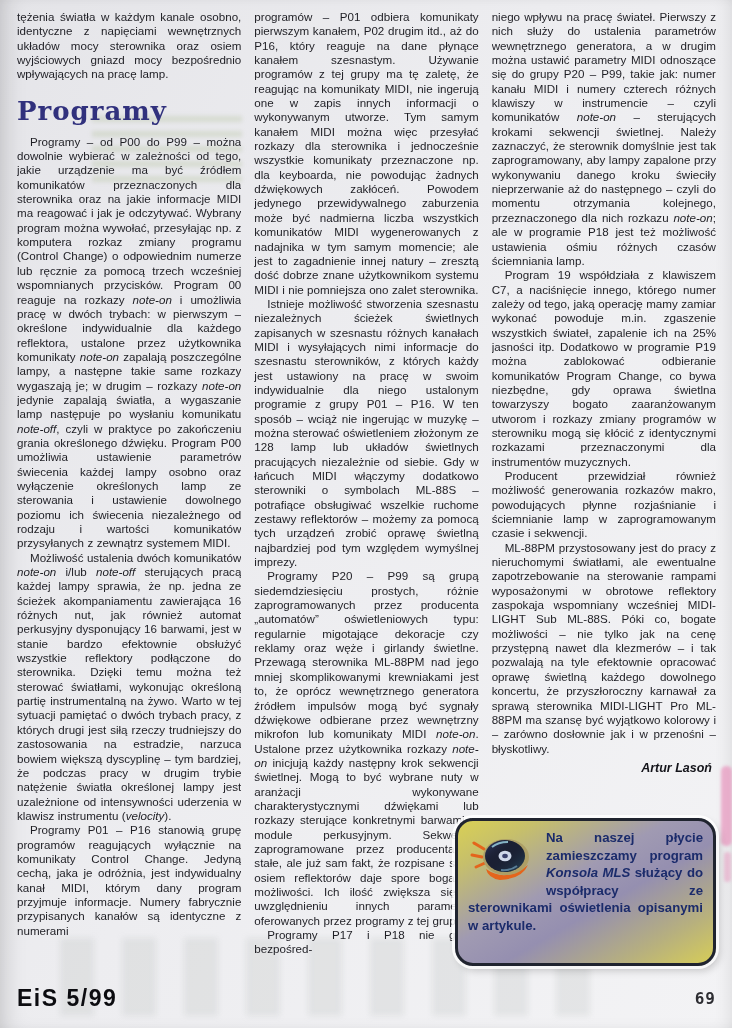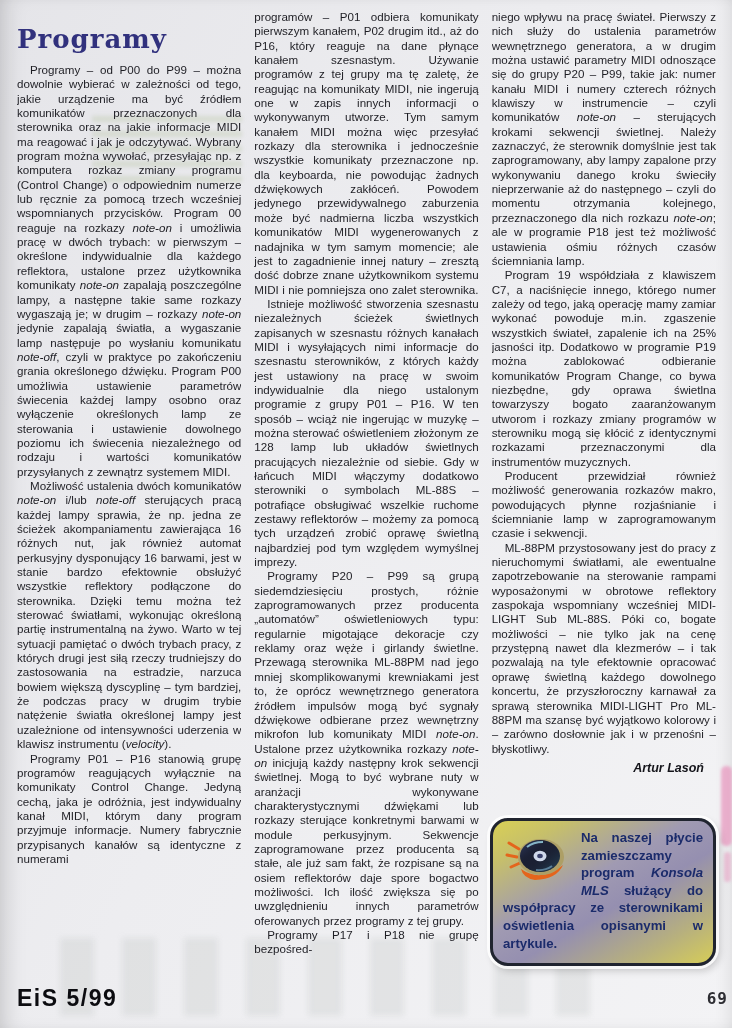--- a/index.html
+++ b/index.html
@@ -10,33 +10,33 @@
   .columns{position:absolute;left:17px;right:16px;top:10px;bottom:58px;display:flex;gap:13px;}
   .col{flex:1 1 0;min-width:0;}
   .blocks{height:100%;overflow:hidden;}
   .col--third .blocks{max-height:800px;}
   .para{margin:0;font-size:11.6px;line-height:14.35px;text-align:justify;
     color:var(--body-text,#1e1e24);word-spacing:.2px;hyphens:auto;}
   .para.indent{text-indent:13px;}
   .para em{}
   .section-heading{margin:14px 0 9px;font-family:"DejaVu Serif",serif;font-size:26px;
     font-weight:bold;letter-spacing:1px;color:var(--heading,#31317d);}
-  .byline{margin:5px 12px 0;text-align:right;font-size:12.5px;font-weight:bold;
+  .byline{margin:5px 4px 0;text-align:right;font-size:12.5px;font-weight:bold;
     font-style:italic;color:#14141a;}
-  .infobox{position:absolute;right:16px;top:818px;width:226px;height:148px;box-sizing:border-box;
+  .infobox{position:absolute;right:16px;top:818px;width:261px;height:148px;box-sizing:border-box;
     border:3px solid var(--infobox-border,#20242f);border-radius:18px;padding:8px 10px;
     background:linear-gradient(150deg,#d9d055 0%,#c6bf6b 16%,#a09ab2 42%,#958fb0 58%,#b7b07e 82%,#d6cd58 100%);
     box-shadow:0 0 0 3px rgba(255,255,255,.85),3px 4px 8px rgba(0,0,0,.22);overflow:hidden;}
   .infobox-text{margin:0;font-size:13.2px;line-height:17.6px;font-weight:bold;
     color:var(--infobox-text,#1b2b6b);text-align:justify;}
   .infobox-text strong{font-style:italic;}
   .cd-icon{float:left;margin:0 6px 2px 0;}
   .footer-logo{position:absolute;left:17px;bottom:16px;font-size:23px;font-weight:900;
     letter-spacing:1.5px;color:#0c0c10;transform:scaleY(1.08);transform-origin:left bottom;}
-  .page-number{position:absolute;right:4px;bottom:20px;font-size:16px;font-weight:bold;
+  .page-number{position:absolute;right:16px;bottom:20px;font-size:16px;font-weight:bold;
     color:#2e2e33;letter-spacing:1px;font-family:"DejaVu Sans Mono",monospace;}
   .ghost{position:absolute;pointer-events:none;}
   .ghost-green{left:92px;top:116px;width:150px;height:70px;
     background:repeating-linear-gradient(180deg,rgba(120,150,70,.16) 0 6px,rgba(0,0,0,0) 6px 15px);filter:blur(2px);}
   .ghost-bottom{left:60px;top:938px;width:540px;height:78px;
     background:repeating-linear-gradient(90deg,rgba(130,140,135,.12) 0 34px,rgba(0,0,0,0) 34px 62px);filter:blur(3px);}
   .ghost-pink-1{right:0;top:766px;width:11px;height:80px;background:#e873ab;opacity:.5;filter:blur(1.5px);border-radius:5px;}
   .ghost-pink-2{right:1px;top:852px;width:7px;height:30px;background:#e873ab;opacity:.35;filter:blur(1.5px);border-radius:4px;}
 </style>
 </head>
@@ -45,20 +45,21 @@
 <div class="page">
 
   <div class="ghost ghost-green"></div>
   <div class="ghost ghost-bottom"></div>
   <div class="ghost ghost-pink-1"></div>
   <div class="ghost ghost-pink-2"></div>
 
   <div class="columns">
     <div class="col">
       <div class="blocks" id="col-0">
+          <p class="para">tężenia światła w każdym kanale osobno, identyczne z napięciami wewnętrznych układów mocy sterownika oraz osiem wyjściowych gniazd mocy bezpośrednio wpływających na pracę lamp.</p>
           <h2 class="section-heading">Programy</h2>
           <p class="para indent">Programy – od P00 do P99 – można dowolnie wybierać w zależności od tego, jakie urządzenie ma być źródłem komunikatów przeznaczonych dla sterownika oraz na jakie informacje MIDI ma reagować i jak je odczytywać. Wybrany program można wywołać, przesyłając np. z komputera rozkaz zmiany programu (Control Change) o odpowiednim numerze lub ręcznie za pomocą trzech wcześniej wspomnianych przycisków. Program 00 reaguje na rozkazy <em>note-on</em> i umożliwia pracę w dwóch trybach: w pierwszym – określone indywidualnie dla każdego reflektora, ustalone przez użytkownika komunikaty <em>note-on</em> zapalają poszczególne lampy, a następne takie same rozkazy wygaszają je; w drugim – rozkazy <em>note-on</em> jedynie zapalają światła, a wygaszanie lamp następuje po wysłaniu komunikatu <em>note-off</em>, czyli w praktyce po zakończeniu grania określonego dźwięku. Program P00 umożliwia ustawienie parametrów świecenia każdej lampy osobno oraz wyłączenie określonych lamp ze sterowania i ustawienie dowolnego poziomu ich świecenia niezależnego od rodzaju i wartości komunikatów przysyłanych z zewnątrz systemem MIDI.</p>
           <p class="para indent">Możliwość ustalenia dwóch komunikatów <em>note-on</em> i/lub <em>note-off</em> sterujących pracą każdej lampy sprawia, że np. jedna ze ścieżek akompaniamentu zawierająca 16 różnych nut, jak również automat perkusyjny dysponujący 16 barwami, jest w stanie bardzo efektownie obsłużyć wszystkie reflektory podłączone do sterownika. Dzięki temu można też sterować światłami, wykonując określoną partię instrumentalną na żywo. Warto w tej sytuacji pamiętać o dwóch trybach pracy, z których drugi jest siłą rzeczy trudniejszy do zastosowania na estradzie, narzuca bowiem większą dyscyplinę – tym bardziej, że podczas pracy w drugim trybie natężenie światła określonej lampy jest uzależnione od intensywności uderzenia w klawisz instrumentu (<em>velocity</em>).</p>
           <p class="para indent">Programy P01 – P16 stanowią grupę programów reagujących wyłącznie na komunikaty Control Change. Jedyną cechą, jaka je odróżnia, jest indywidualny kanał MIDI, którym dany program przyjmuje informacje. Numery fabrycznie przypisanych kanałów są identyczne z numerami</p>
         </div>
     </div>
     <div class="col">
       <div class="blocks" id="col-1">
           <p class="para">programów – P01 odbiera komunikaty pierwszym kanałem, P02 drugim itd., aż do P16, który reaguje na dane płynące kanałem szesnastym. Używanie programów z tej grupy ma tę zaletę, że reagując na komunikaty MIDI, nie ingerują one w zapis innych informacji o wykonywanym utworze. Tym samym kanałem MIDI można więc przesyłać rozkazy dla sterownika i jednocześnie wszystkie komunikaty przeznaczone np. dla keyboarda, nie powodując żadnych dźwiękowych zakłóceń. Powodem jedynego przewidywalnego zaburzenia może być nadmierna liczba wszystkich komunikatów MIDI wygenerowanych z nadajnika w tym samym momencie; ale jest to zagadnienie innej natury – zresztą dość dobrze znane użytkownikom systemu MIDI i nie pomniejsza ono zalet sterownika.</p>
           <p class="para indent">Istnieje możliwość stworzenia szesnastu niezależnych ścieżek świetlnych zapisanych w szesnastu różnych kanałach MIDI i wysyłających nimi informacje do szesnastu sterowników, z których każdy jest ustawiony na pracę w swoim indywidualnie dla niego ustalonym programie z grupy P01 – P16. W ten sposób – wciąż nie ingerując w muzykę – można sterować oświetleniem złożonym ze 128 lamp lub układów świetlnych pracujących niezależnie od siebie. Gdy w łańcuch MIDI włączymy dodatkowo sterowniki o symbolach ML-88S – potrafiące obsługiwać wszelkie ruchome zestawy reflektorów – możemy za pomocą tych urządzeń zrobić oprawę świetlną najbardziej pod tym względem wymyślnej imprezy.</p>

